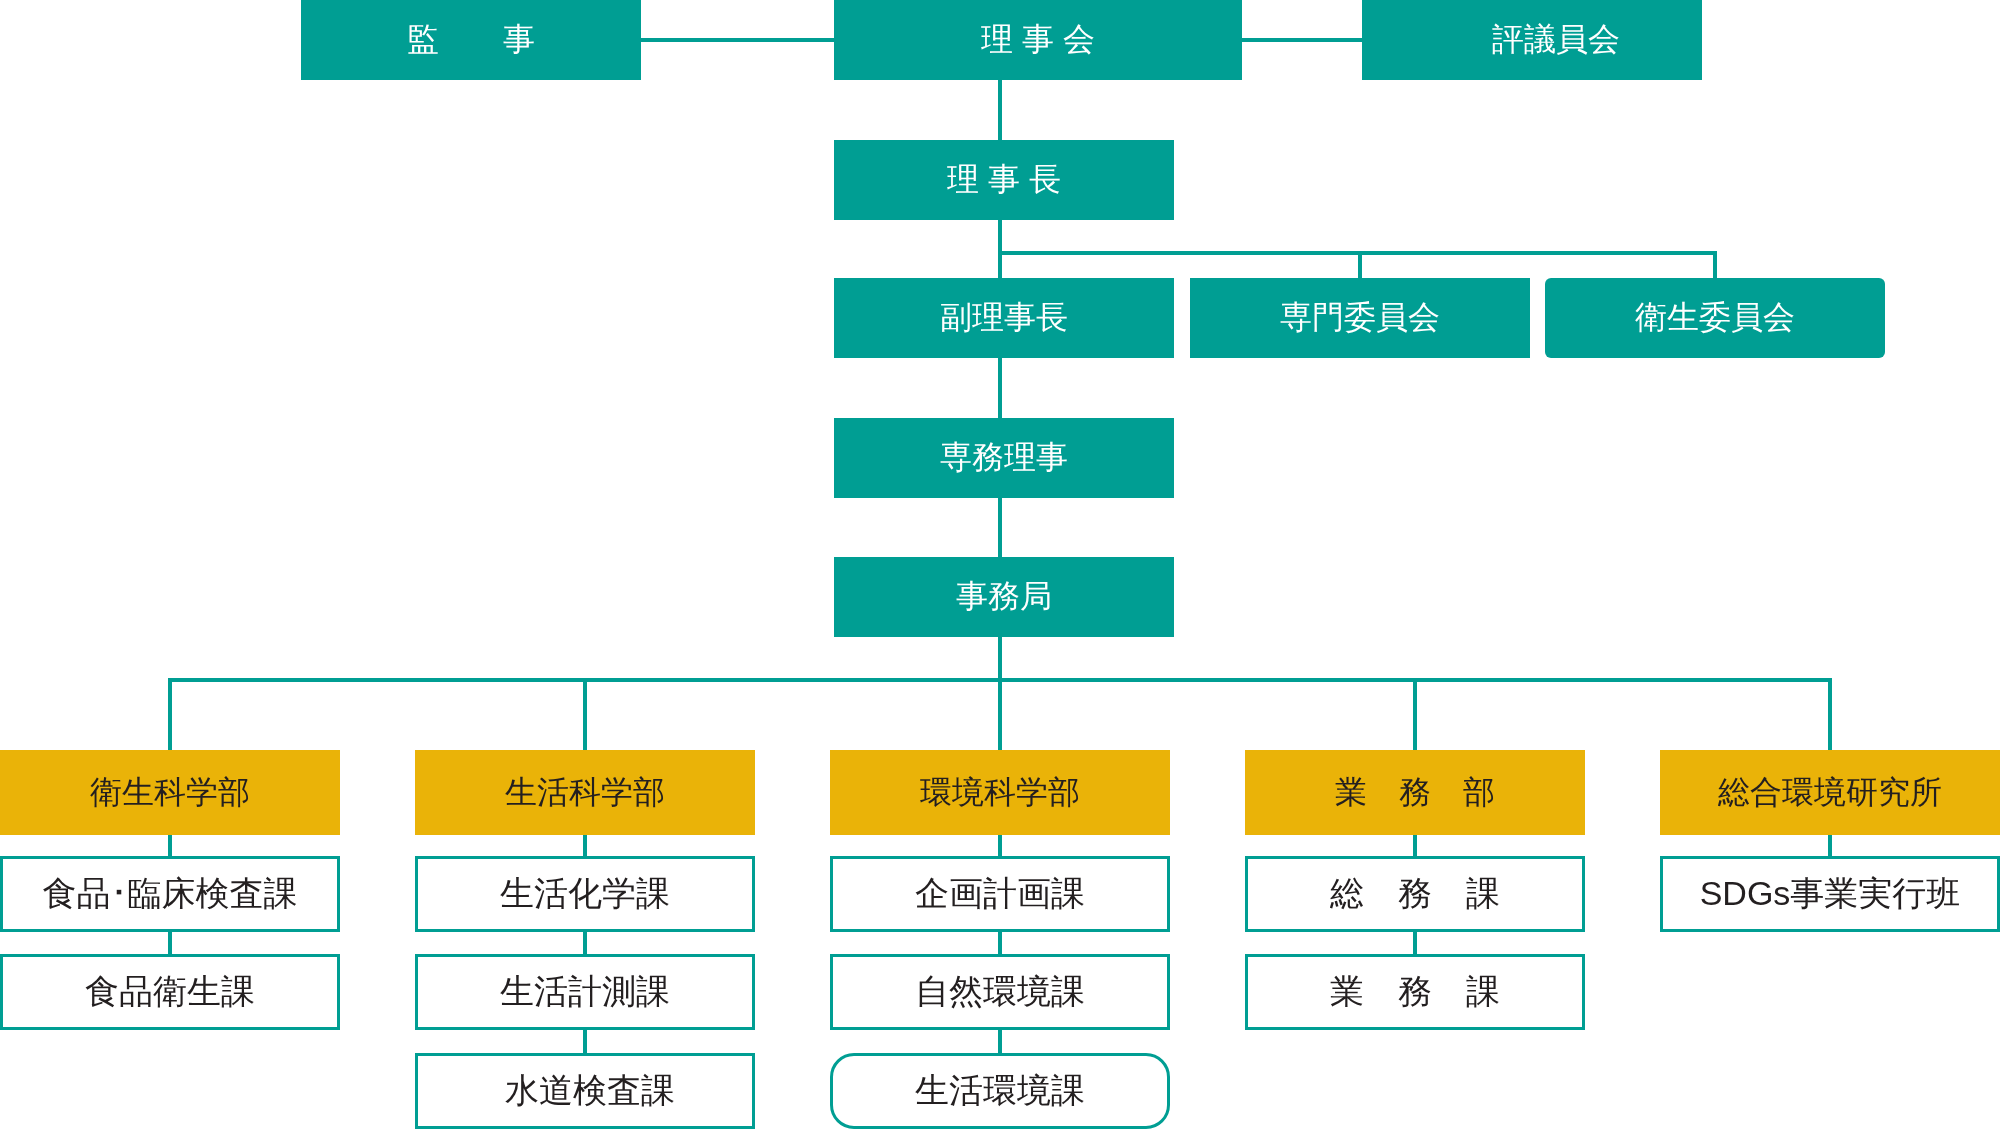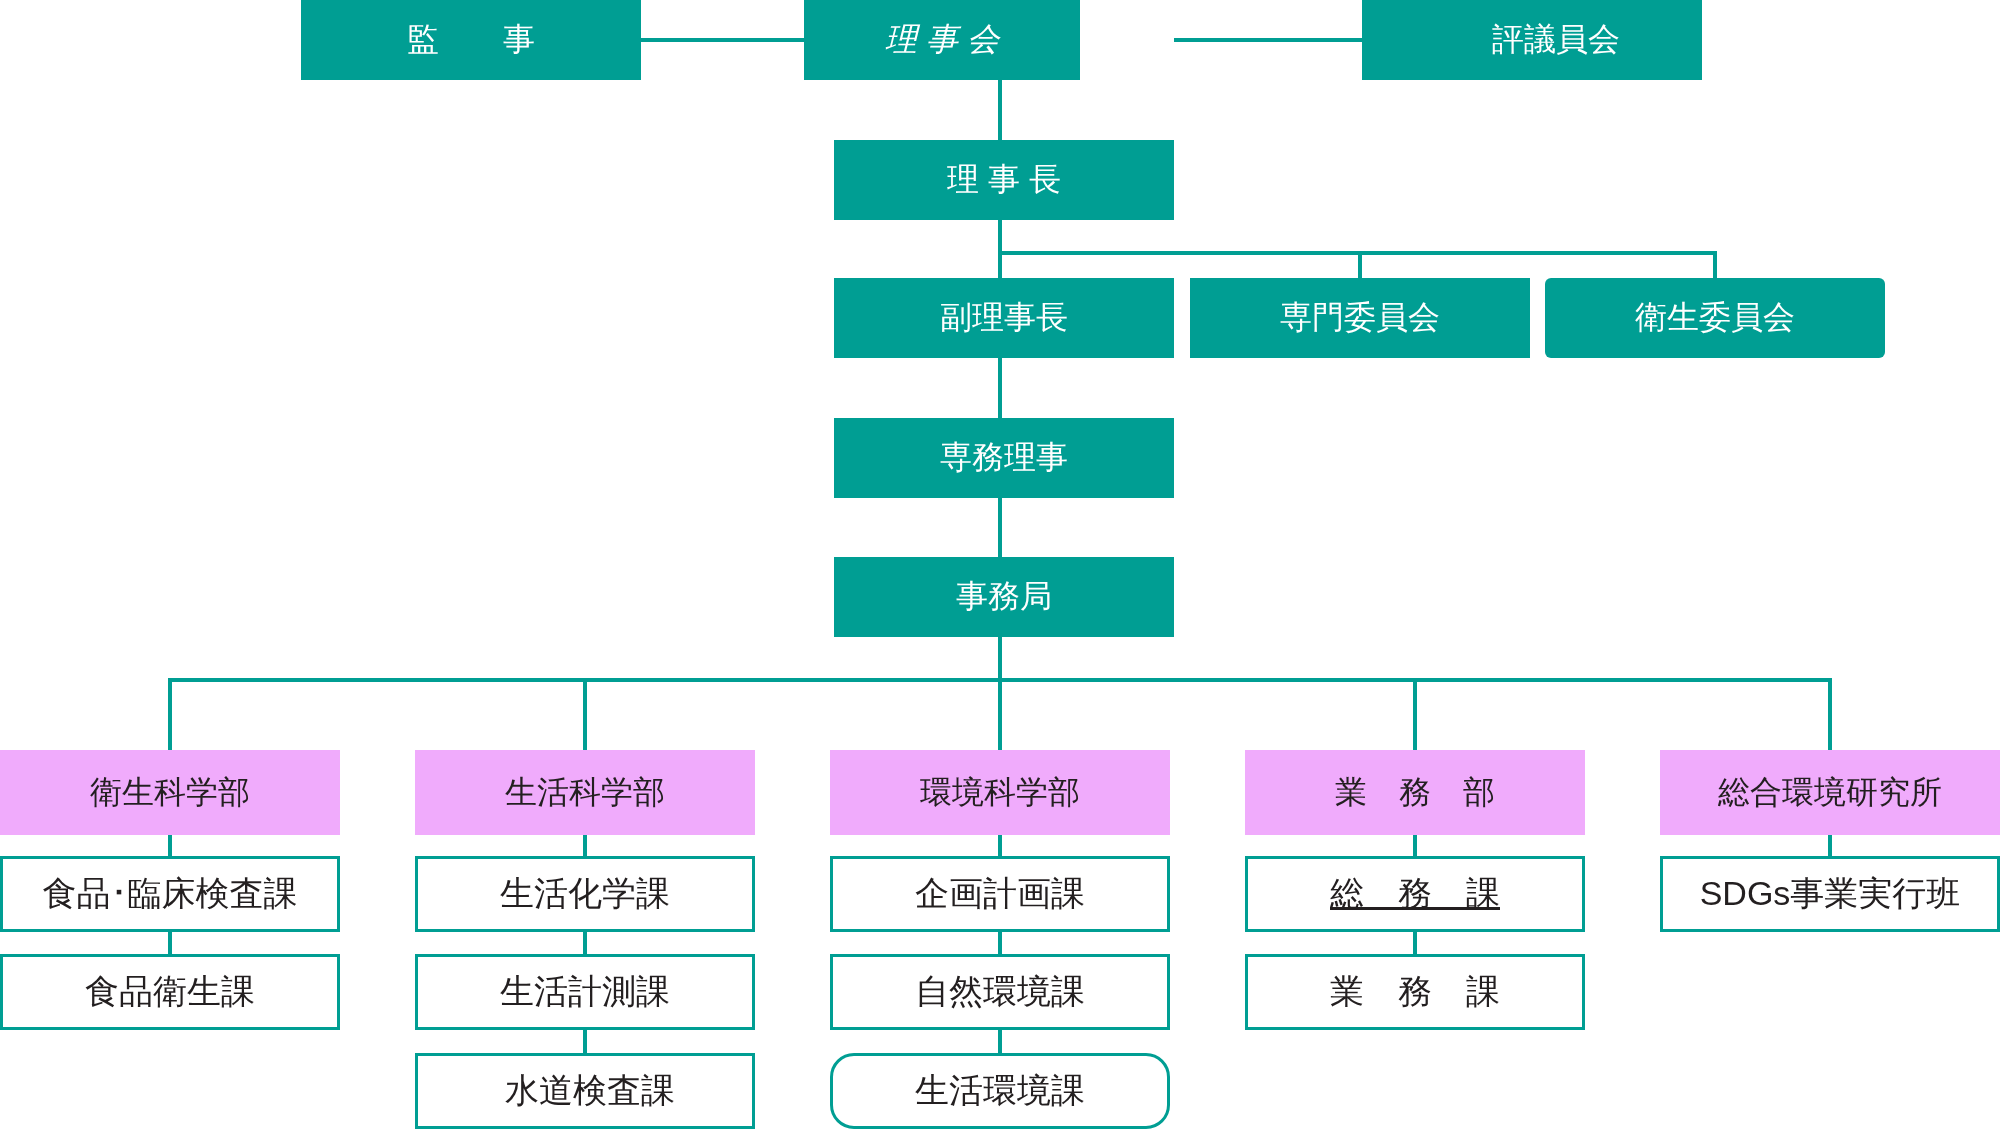--- a/index.html
+++ b/index.html
@@ -14,29 +14,29 @@
   .n {
     position: absolute;
     display: flex;
     align-items: center;
     justify-content: center;
     text-align: center;
     box-sizing: border-box;
     white-space: pre;
   }
   .teal  { background: #009E93; color: #ffffff; font-size: 32px; }
-  .light { background: #f0abfc; color: #231F20; font-size: 32px; }
+  .light { background: #eab308; color: #231F20; font-size: 32px; }
   .sub   { background: #ffffff; border: 3px solid #009E93; color: #231F20; font-size: 34px; }
   .ln { position: absolute; background: #009E93; }
   .hl { height: 4px; }
   .vl { width: 4px; }
 
   
   #auditor        { left: 301px;  top: 0;     width: 340px; height: 80px; }
-  #board          { left: 804px;  top: 0;     width: 276px; height: 80px; font-style: italic; }
+  #board          { left: 834px;  top: 0;     width: 408px; height: 80px; }
   #councilors     { left: 1362px; top: 0;     width: 340px; height: 80px; padding-left: 48px; }
   
   #president      { left: 834px;  top: 140px; width: 340px; height: 80px; }
   #vicePresident  { left: 834px;  top: 278px; width: 340px; height: 80px; }
   #expert         { left: 1190px; top: 278px; width: 340px; height: 80px; }
   #hygieneCom     { left: 1545px; top: 278px; width: 340px; height: 80px; border-radius: 6px; }
   #execDirector   { left: 834px;  top: 418px; width: 340px; height: 80px; }
   #secretariat    { left: 834px;  top: 557px; width: 340px; height: 80px; }
   
   #d0 { left: 0;      top: 750px; width: 340px; height: 85px; }
@@ -46,21 +46,21 @@
   #d4 { left: 1660px; top: 750px; width: 340px; height: 85px; }
   
   #d0s0 { left: 0;      top: 856px;  width: 340px; height: 76px; }
   #d0s1 { left: 0;      top: 954px;  width: 340px; height: 76px; }
   #d1s0 { left: 415px;  top: 856px;  width: 340px; height: 76px; }
   #d1s1 { left: 415px;  top: 954px;  width: 340px; height: 76px; }
   #d1s2 { left: 415px;  top: 1053px; width: 340px; height: 76px; padding-left: 10px; }
   #d2s0 { left: 830px;  top: 856px;  width: 340px; height: 76px; }
   #d2s1 { left: 830px;  top: 954px;  width: 340px; height: 76px; }
   #d2s2 { left: 830px;  top: 1053px; width: 340px; height: 76px; border-radius: 24px; }
-  #d3s0 { left: 1245px; top: 856px;  width: 340px; height: 76px; text-decoration: underline; }
+  #d3s0 { left: 1245px; top: 856px;  width: 340px; height: 76px; }
   #d3s1 { left: 1245px; top: 954px;  width: 340px; height: 76px; text-align: right; }
   #d4s0 { left: 1660px; top: 856px;  width: 340px; height: 76px; }
 
   
   #c-aud-board   { left: 641px;  top: 38px;  width: 193px; }
   #c-board-coun  { left: 1174px; top: 38px;  width: 188px; }
   #c-board-pres  { left: 998px;  top: 80px;  height: 60px; }
   #c-pres-vice   { left: 998px;  top: 220px; height: 58px; }
   #c-branch-h    { left: 998px;  top: 251px; width: 719px; }
   #c-drop-expert { left: 1358px; top: 251px; height: 27px; }

